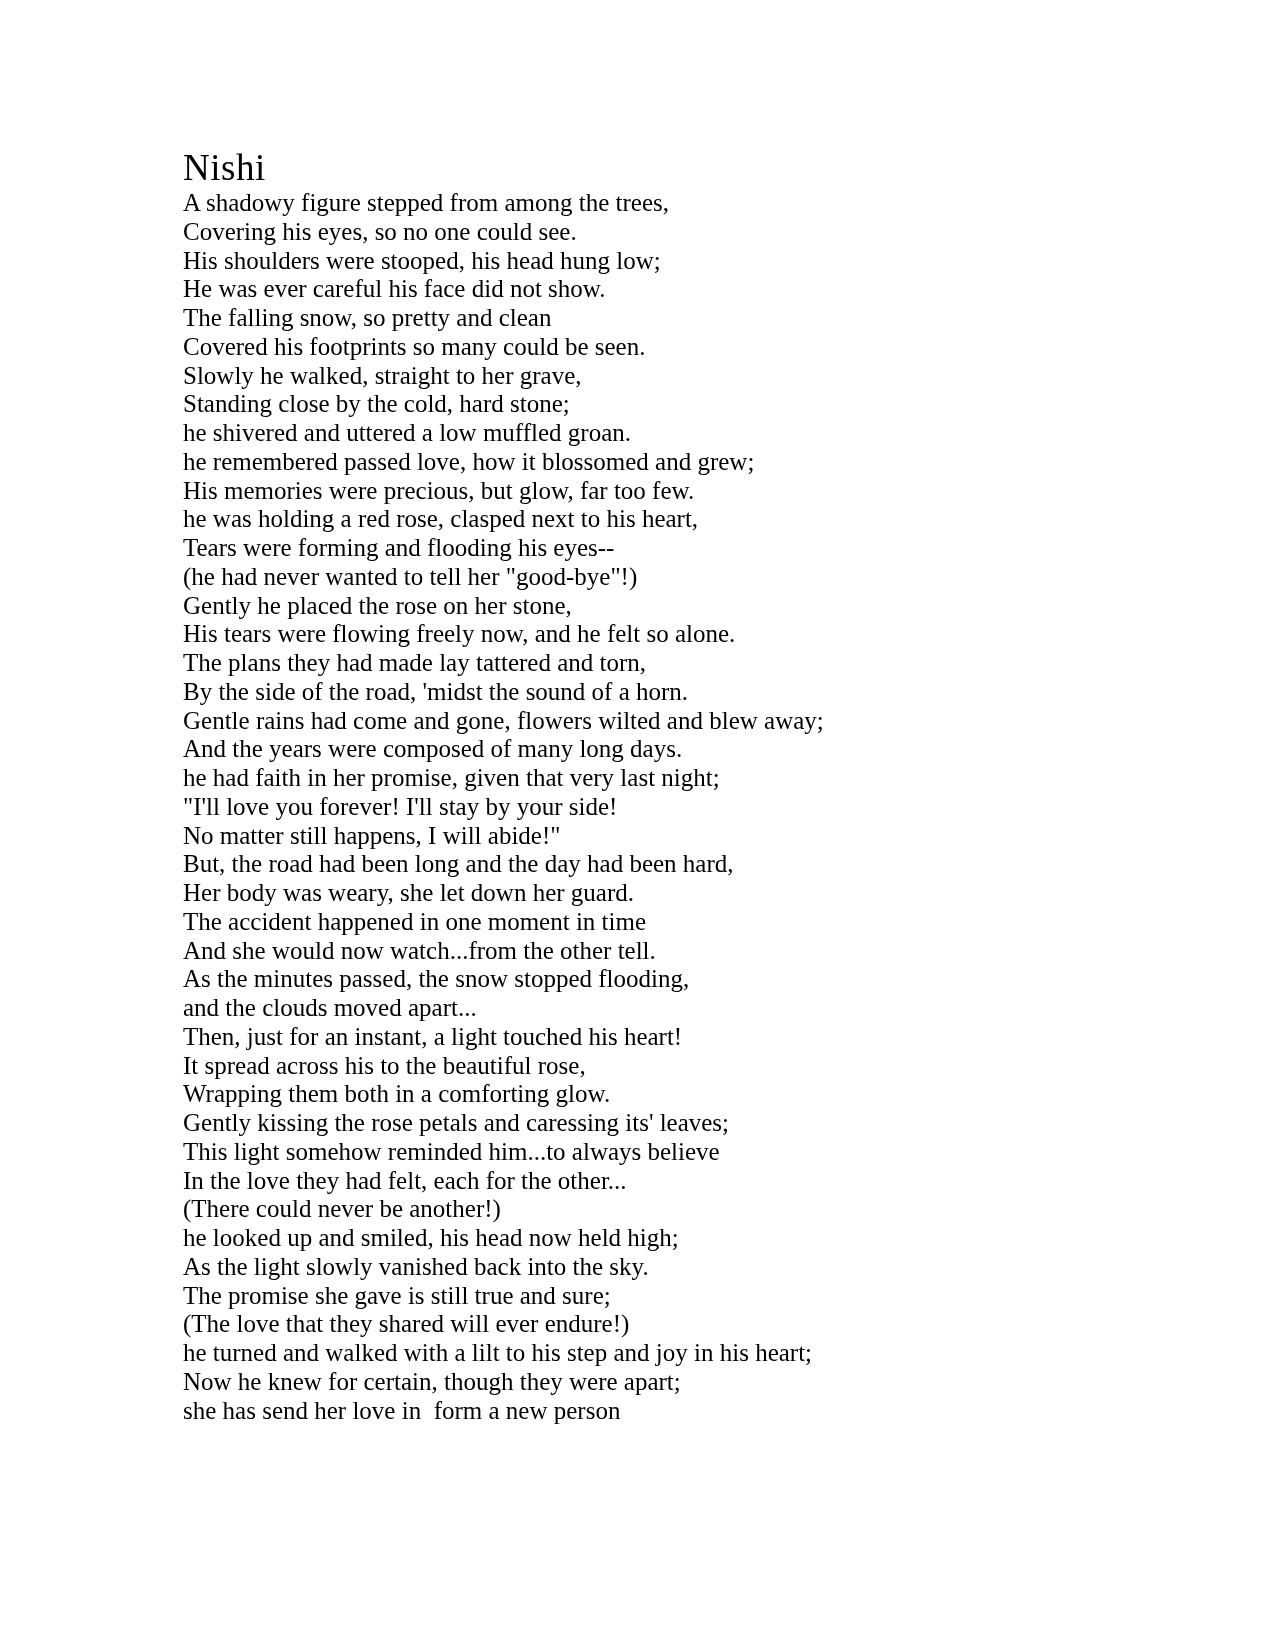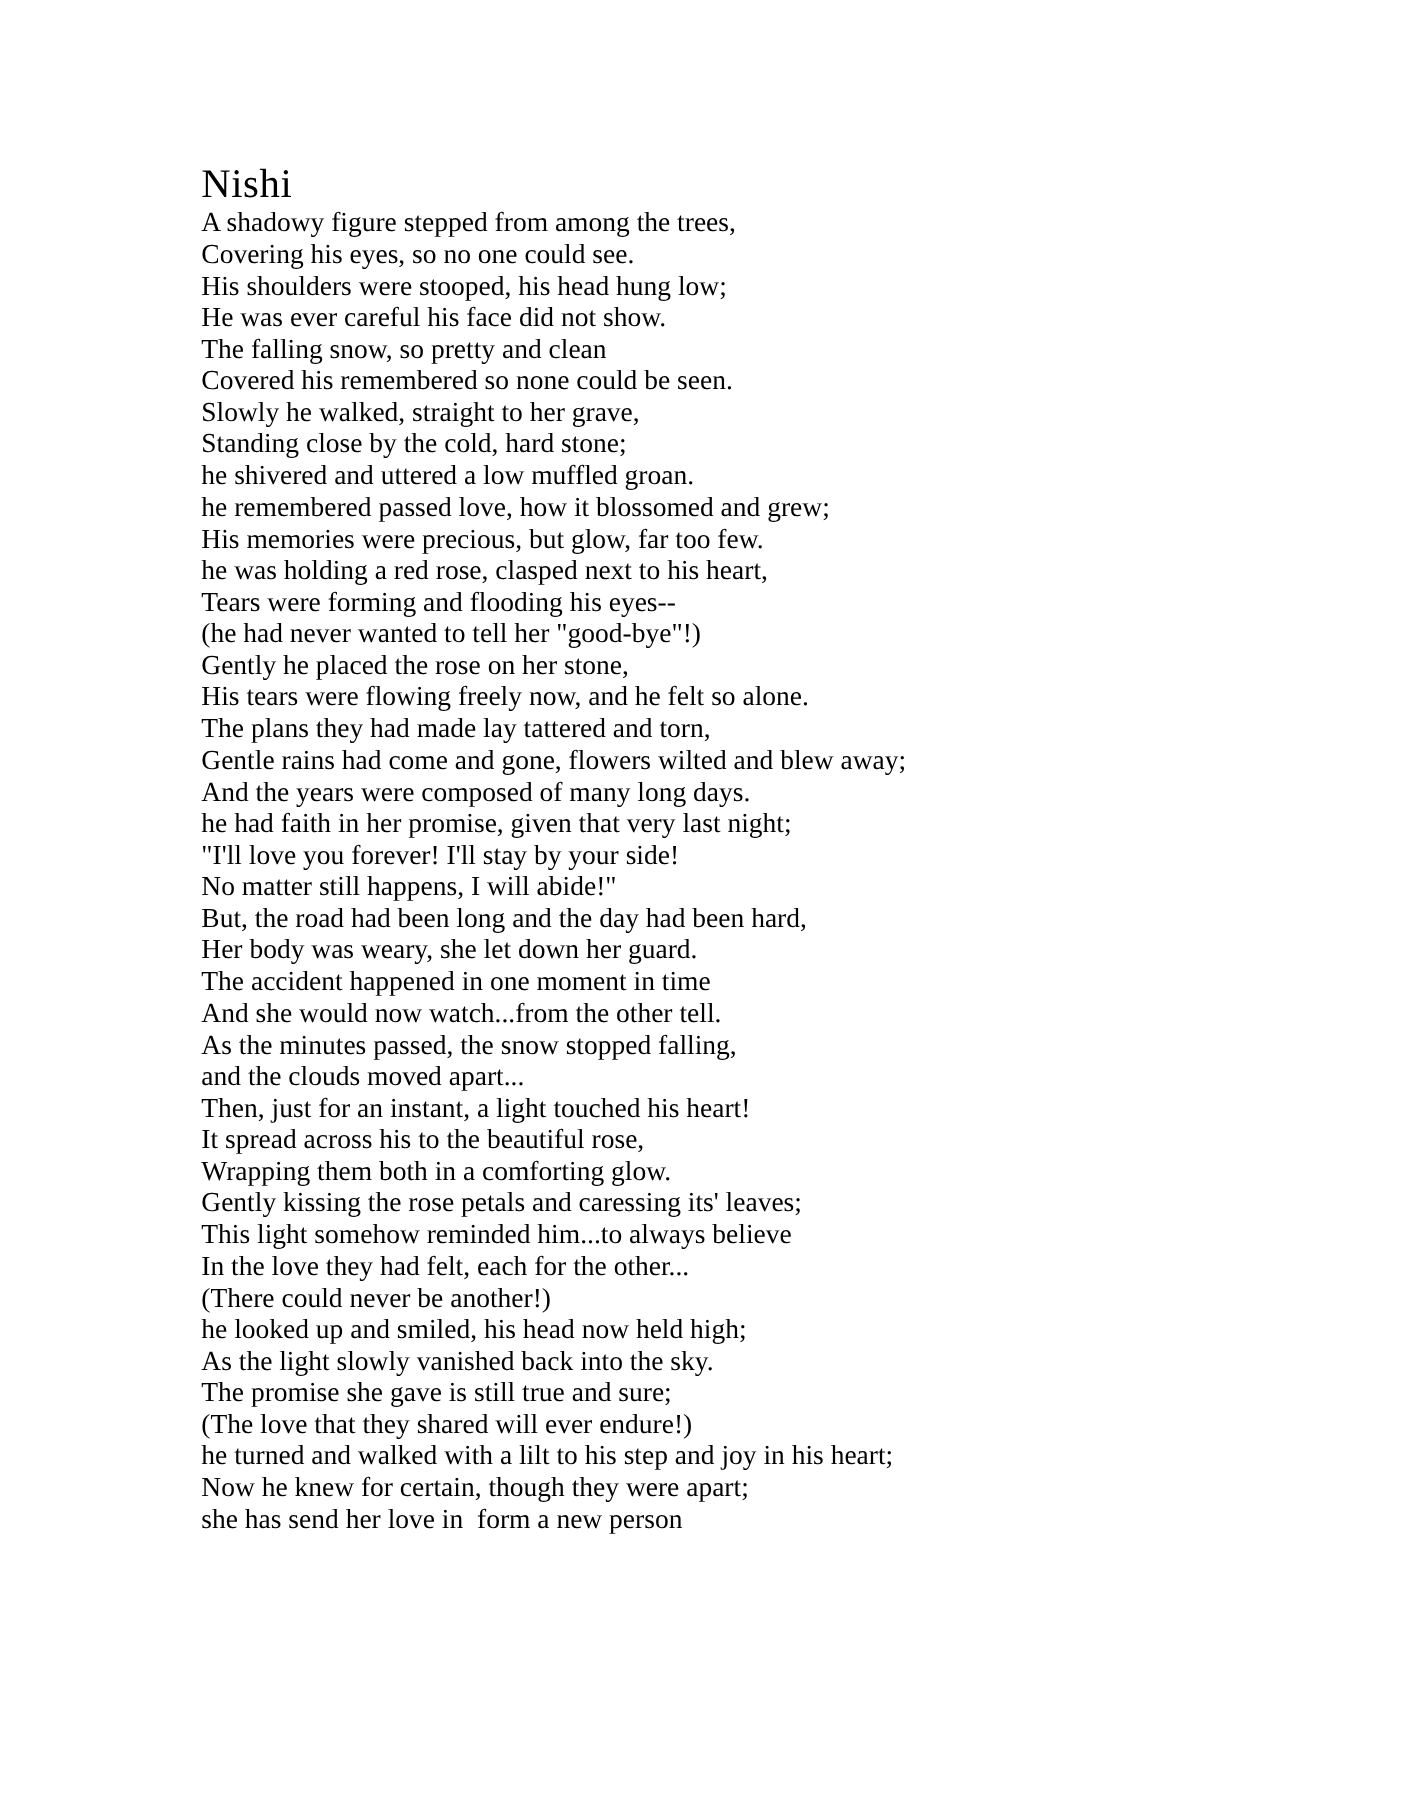--- a/index.html
+++ b/index.html
@@ -43,42 +43,43 @@
 
 <div class="page">
   <div class="content">
     <h1 class="doc-title">Nishi</h1>
     <div class="poem">
         <div class="poem-line">A shadowy figure stepped from among the trees,</div>
         <div class="poem-line">Covering his eyes, so no one could see.</div>
         <div class="poem-line">His shoulders were stooped, his head hung low;</div>
         <div class="poem-line">He was ever careful his face did not show.</div>
         <div class="poem-line">The falling snow, so pretty and clean</div>
-        <div class="poem-line">Covered his remembered so none could be seen.</div>
+        <div class="poem-line">Covered his footprints so many could be seen.</div>
         <div class="poem-line">Slowly he walked, straight to her grave,</div>
         <div class="poem-line">Standing close by the cold, hard stone;</div>
         <div class="poem-line">he shivered and uttered a low muffled groan.</div>
         <div class="poem-line">he remembered passed love, how it blossomed and grew;</div>
         <div class="poem-line">His memories were precious, but glow, far too few.</div>
         <div class="poem-line">he was holding a red rose, clasped next to his heart,</div>
         <div class="poem-line">Tears were forming and flooding his eyes--</div>
         <div class="poem-line">(he had never wanted to tell her "good-bye"!)</div>
         <div class="poem-line">Gently he placed the rose on her stone,</div>
         <div class="poem-line">His tears were flowing freely now, and he felt so alone.</div>
         <div class="poem-line">The plans they had made lay tattered and torn,</div>
+        <div class="poem-line">By the side of the road, 'midst the sound of a horn.</div>
         <div class="poem-line">Gentle rains had come and gone, flowers wilted and blew away;</div>
         <div class="poem-line">And the years were composed of many long days.</div>
         <div class="poem-line">he had faith in her promise, given that very last night;</div>
         <div class="poem-line">"I'll love you forever! I'll stay by your side!</div>
         <div class="poem-line">No matter still happens, I will abide!"</div>
         <div class="poem-line">But, the road had been long and the day had been hard,</div>
         <div class="poem-line">Her body was weary, she let down her guard.</div>
         <div class="poem-line">The accident happened in one moment in time</div>
         <div class="poem-line">And she would now watch...from the other tell.</div>
-        <div class="poem-line">As the minutes passed, the snow stopped falling,</div>
+        <div class="poem-line">As the minutes passed, the snow stopped flooding,</div>
         <div class="poem-line">and the clouds moved apart...</div>
         <div class="poem-line">Then, just for an instant, a light touched his heart!</div>
         <div class="poem-line">It spread across his to the beautiful rose,</div>
         <div class="poem-line">Wrapping them both in a comforting glow.</div>
         <div class="poem-line">Gently kissing the rose petals and caressing its' leaves;</div>
         <div class="poem-line">This light somehow reminded him...to always believe</div>
         <div class="poem-line">In the love they had felt, each for the other...</div>
         <div class="poem-line">(There could never be another!)</div>
         <div class="poem-line">he looked up and smiled, his head now held high;</div>
         <div class="poem-line">As the light slowly vanished back into the sky.</div>

